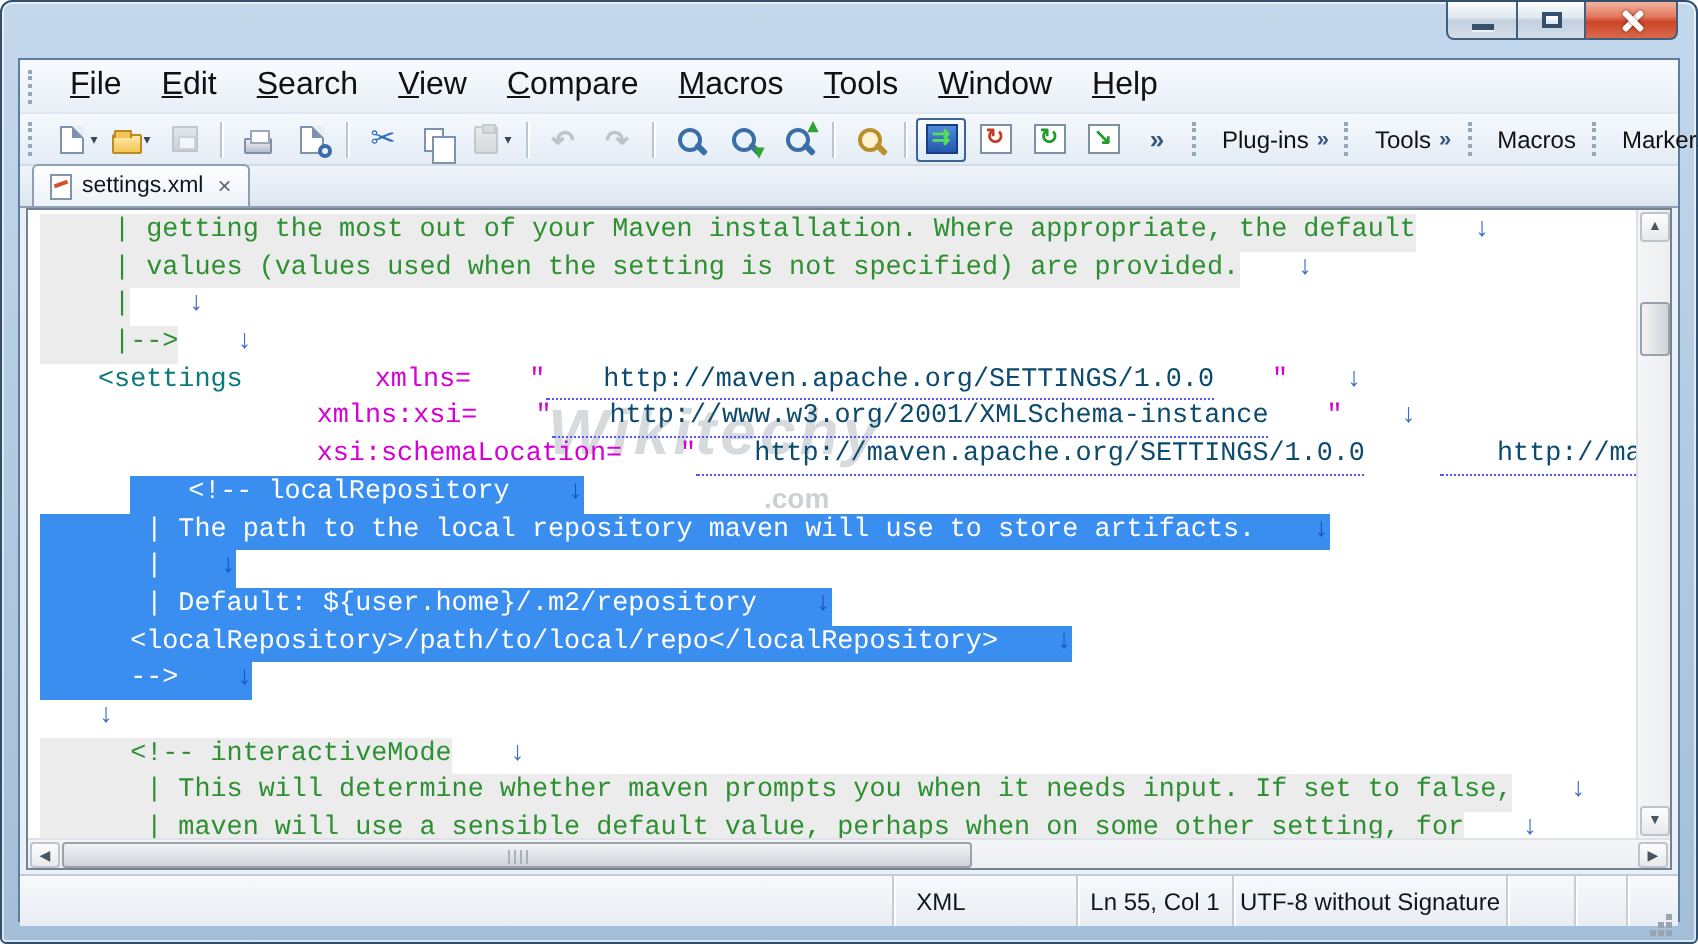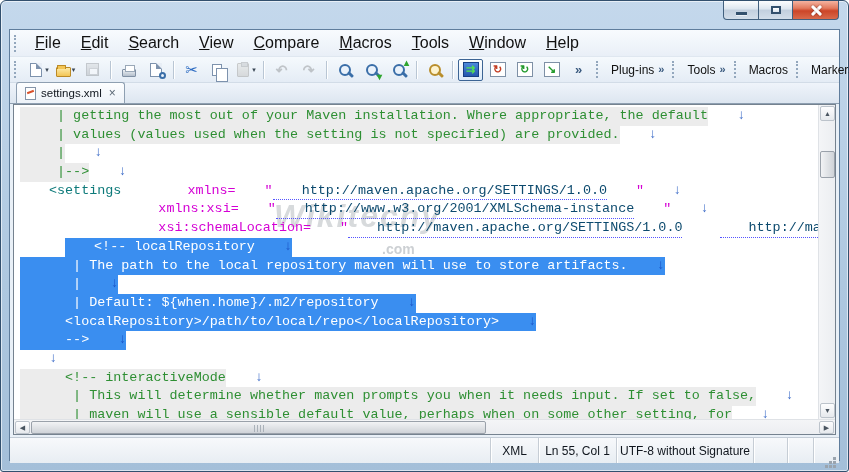--- a/index.html
+++ b/index.html
@@ -115,21 +115,21 @@
   .hscroll .sc-btn{top:1px;height:13px;width:15px;}
   .h-lf{left:1px;} .h-rt{right:1px;}
   .v-thumb{position:absolute;left:1px;top:46px;width:15px;height:27px;background:linear-gradient(90deg,#f2f3f5,#cfd3d8);border:1px solid #9aa1aa;border-radius:2px;}
   .h-thumb{position:absolute;top:1px;left:17px;width:455px;height:13px;background:linear-gradient(#f2f3f5,#cfd3d8);border:1px solid #9aa1aa;border-radius:2px;}
   .h-thumb::after{content:"";position:absolute;left:50%;top:3px;margin-left:-5px;width:10px;height:7px;background:repeating-linear-gradient(90deg,#aab1b9 0,#aab1b9 1px,transparent 1px,transparent 3px);}
 
   
   .statusbar{position:absolute;left:0;right:0;top:407px;height:26px;background:linear-gradient(#f7f9fb,#e8edf3);border-top:1px solid #c3ccd6;display:flex;align-items:stretch;font-size:12px;color:#10161e;}
   .sb-spacer{flex:1;}
   .sb-cell{border-left:1px solid #c6cdd5;box-shadow:inset 1px 0 0 #fff;display:flex;align-items:center;justify-content:center;white-space:nowrap;}
-  .sb-c0{width:48px;} .sb-c1{width:78px;} .sb-c2{width:137px;} .sb-c3{width:34px;} .sb-c4{width:26px;}
+  .sb-c0{width:48px;} .sb-c1{width:78px;margin-left:44px;} .sb-c2{width:137px;} .sb-c3{width:34px;} .sb-c4{width:26px;}
   .sb-grip{width:26px;border-left:1px solid #c6cdd5;box-shadow:inset 1px 0 0 #fff;position:relative;}
   .sb-grip::after{content:"";position:absolute;right:3px;bottom:3px;width:3px;height:3px;background:#9aa4ae;box-shadow:-4px 4px 0 #9aa4ae,-8px 8px 0 #9aa4ae,0 4px 0 #9aa4ae,-4px 8px 0 #9aa4ae,0 8px 0 #9aa4ae;}
 </style>
 </head>
 <body>
 
 <div class="window">
 
   <div class="winbtns">
     <div class="wb wb-min">
@@ -269,21 +269,21 @@
             <div class="code-line"><span class="seg-cm"> | getting the most out of your Maven installation. Where appropriate, the default</span><span class="seg-nl">↓</span></div>
             <div class="code-line"><span class="seg-cm"> | values (values used when the setting is not specified) are provided.</span><span class="seg-nl">↓</span></div>
             <div class="code-line"><span class="seg-cm"> |</span><span class="seg-nl">↓</span></div>
             <div class="code-line"><span class="seg-cm"> |--&gt;</span><span class="seg-nl">↓</span></div>
             <div class="code-line"><span class="seg-tag">&lt;settings</span><span class="seg-pl"> </span><span class="seg-attr">xmlns=</span><span class="seg-q">"</span><span class="seg-url">http://maven.apache.org/SETTINGS/1.0.0</span><span class="seg-q">"</span><span class="seg-nl">↓</span></div>
             <div class="code-line"><span class="seg-pl">          </span><span class="seg-attr">xmlns:xsi=</span><span class="seg-q">"</span><span class="seg-url">http://www.w3.org/2001/XMLSchema-instance</span><span class="seg-q">"</span><span class="seg-nl">↓</span></div>
             <div class="code-line"><span class="seg-pl">          </span><span class="seg-attr">xsi:schemaLocation=</span><span class="seg-q">"</span><span class="seg-url">http://maven.apache.org/SETTINGS/1.0.0</span><span class="seg-pl"> </span><span class="seg-url">http://maven.apache.org/xsd/settings-1.0.0.xsd</span></div>
             <div class="code-line"><span class="seg-pl">  </span><span class="seg-sel">&lt;!-- localRepository</span><span class="seg-nlsel">↓</span></div>
             <div class="code-line"><span class="seg-sel">   | The path to the local repository maven will use to store artifacts.</span><span class="seg-nlsel">↓</span></div>
             <div class="code-line"><span class="seg-sel">   |</span><span class="seg-nlsel">↓</span></div>
-            <div class="code-line"><span class="seg-sel">   | Default: ${when.home}/.m2/repository</span><span class="seg-nlsel">↓</span></div>
+            <div class="code-line"><span class="seg-sel">   | Default: ${user.home}/.m2/repository</span><span class="seg-nlsel">↓</span></div>
             <div class="code-line"><span class="seg-sel">  &lt;localRepository&gt;/path/to/local/repo&lt;/localRepository&gt;</span><span class="seg-nlsel">↓</span></div>
             <div class="code-line"><span class="seg-sel">  --&gt;</span><span class="seg-nlsel">↓</span></div>
             <div class="code-line"><span class="seg-nl">↓</span></div>
             <div class="code-line"><span class="seg-cm">  &lt;!-- interactiveMode</span><span class="seg-nl">↓</span></div>
             <div class="code-line"><span class="seg-cm">   | This will determine whether maven prompts you when it needs input. If set to false,</span><span class="seg-nl">↓</span></div>
             <div class="code-line"><span class="seg-cm">   | maven will use a sensible default value, perhaps when on some other setting, for</span><span class="seg-nl">↓</span></div>
           </div>
       </div>
       <div class="vscroll">
         <div class="sc-btn v-up">▲</div>

